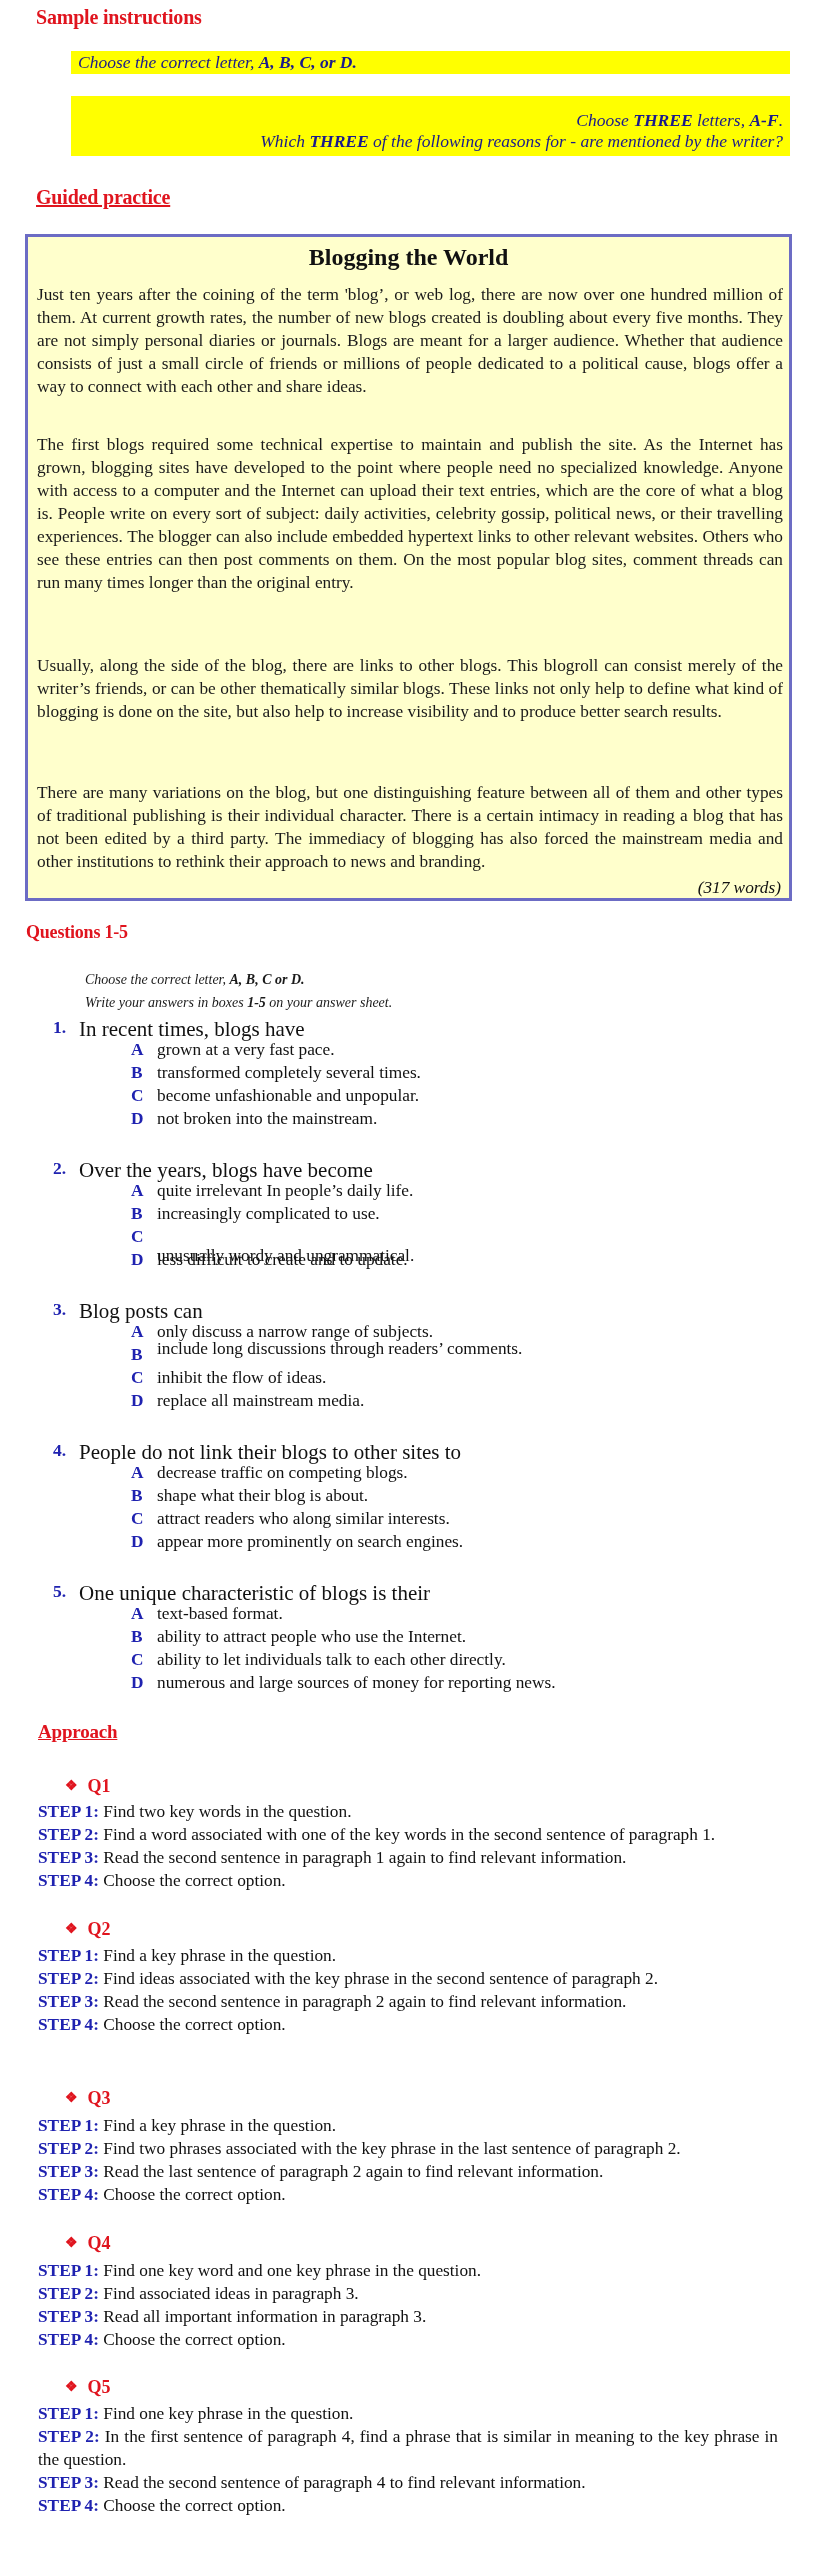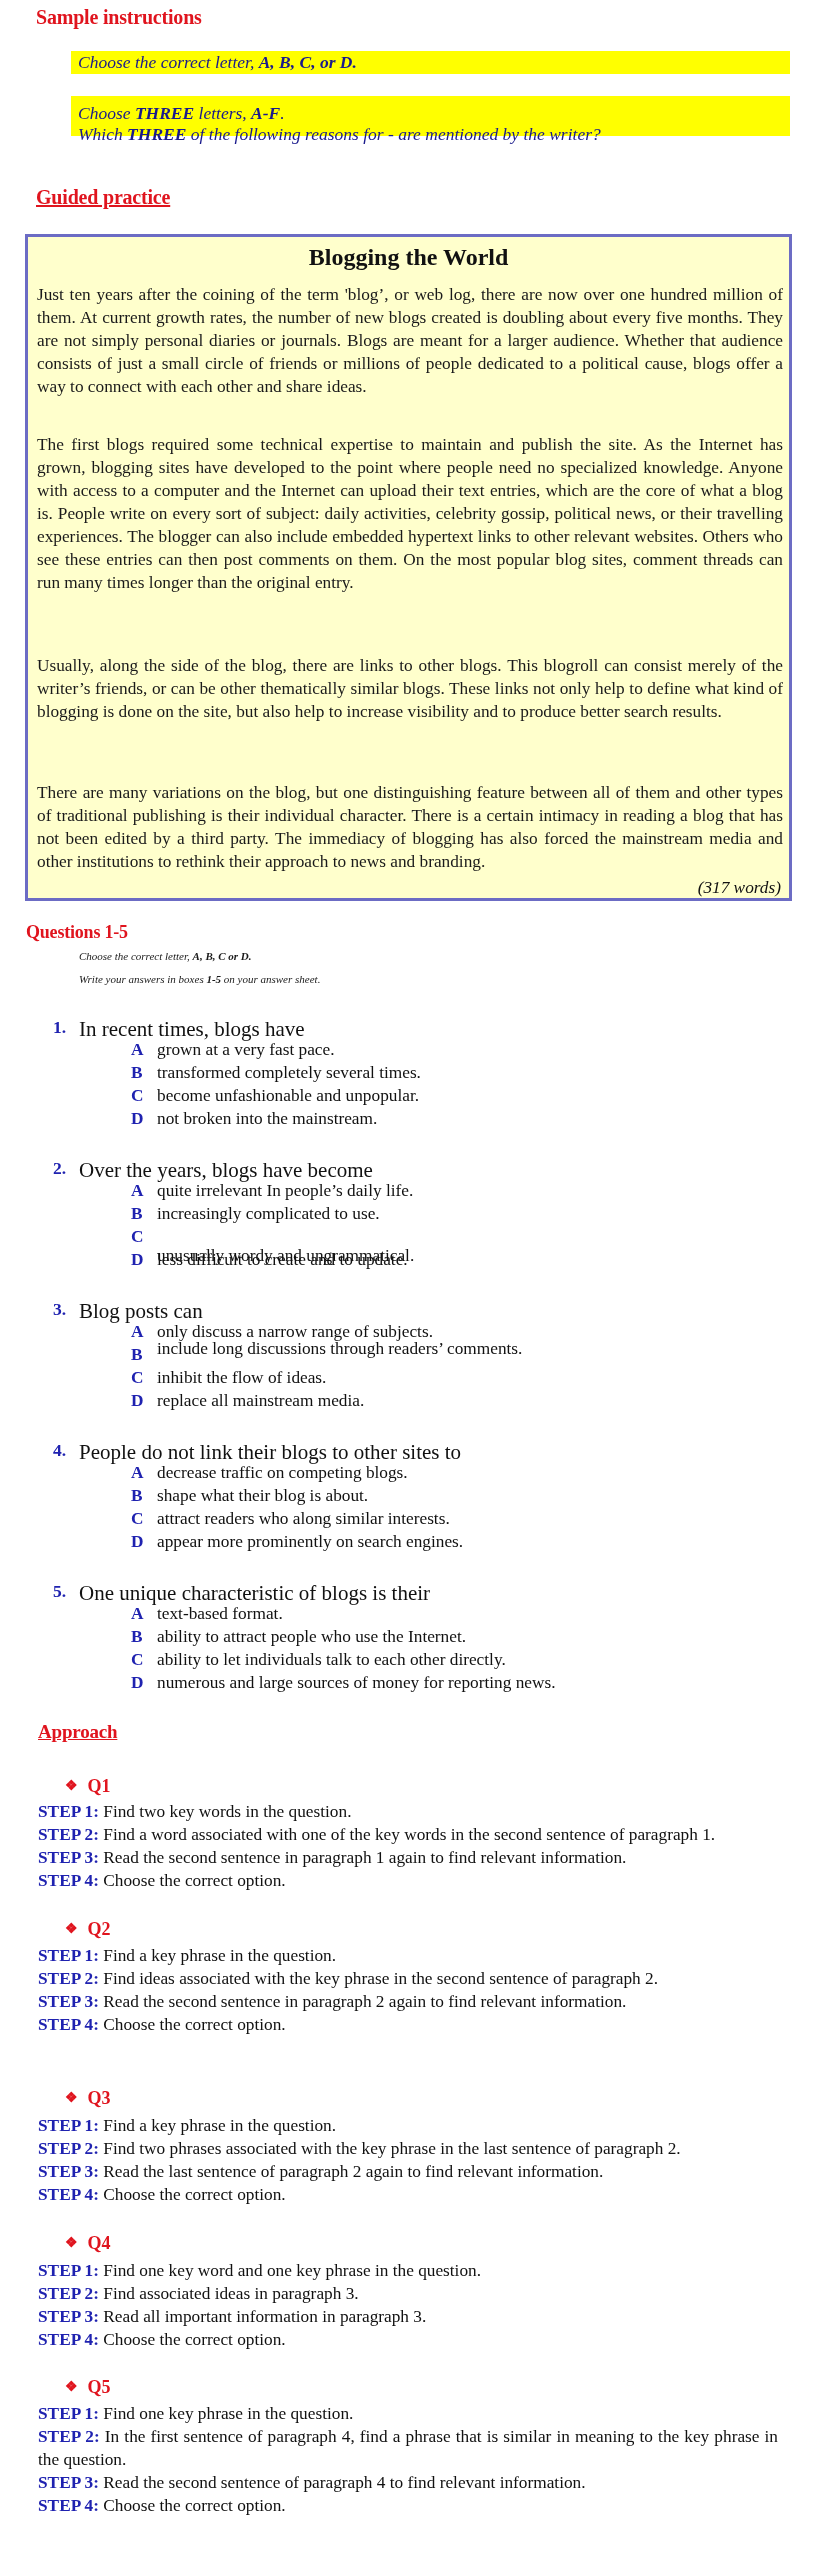--- a/index.html
+++ b/index.html
@@ -7,41 +7,41 @@
   body { position: relative; font-family: "Liberation Serif", "DejaVu Serif", serif; color: #111111; overflow: hidden; }
   .abs { position: absolute; }
   .red-head { color: #e0141e; font-weight: bold; font-size: 20px; letter-spacing: -0.2px; }
   .red-head.u { text-decoration: underline; }
   .yellow-box { background: #ffff00; color: #1a1a8c; font-style: italic; font-size: 17.5px; left: 71px; width: 719px; padding: 0 7px; line-height: 21px; }
   .yellow-box b { font-weight: bold; }
   .passage { left: 25px; top: 234px; width: 767px; height: 667px; background: #ffffcc; border: 3px solid #6c6cc4; }
   .passage-title { position: absolute; left: 0; right: 0; top: 7px; text-align: center; font-weight: bold; font-size: 24px; color: #111; }
   .para { position: absolute; left: 9px; width: 746px; font-size: 17.3px; line-height: 23px; text-align: justify; color: #1a1a1a; font-family: Liberation Serif, serif; }
   .words { position: absolute; right: 8px; top: 641px; font-style: italic; font-size: 17.3px; }
-  .instr { font-style: italic; font-size: 11px; color: #1a1a1a; left: 79px; line-height: 23px; }
+  .instr { font-style: italic; font-size: 14px; color: #1a1a1a; left: 85px; line-height: 23px; margin-top: 23px; }
   .instr b { font-weight: bold; }
   .qnum { color: #1f22b0; font-weight: bold; font-size: 17.5px; left: 53px; }
   .qtext { font-size: 21px; left: 79px; }
   .opt-letter { color: #1f22b0; font-weight: bold; font-size: 17.3px; left: 131px; }
   .opt-text { font-size: 17.3px; left: 157px; }
   .qhead { color: #e0141e; font-weight: bold; font-size: 18px; left: 65px; }
   .qhead .diamond { color: #e0141e; font-size: 14px; margin-right: 10px; position: relative; top: -2px; }
   .step { left: 38px; width: 740px; font-size: 17.3px; line-height: 23px; text-align: justify; }
   .step .lbl { color: #1f22b0; font-weight: bold; }
 </style>
 </head>
 <body>
 
 <div class="abs red-head" style="left:36px; top:6px;">Sample instructions</div>
 
 <div class="abs yellow-box" style="top:51px; height:23px; padding-top:1px;">
   <span>Choose the correct letter, </span><b>A, B, C, or D.</b>
 </div>
 
-<div class="abs yellow-box" style="top:96px; height:40px; padding-top:7px;">
+<div class="abs yellow-box" style="top:96px; height:60px; padding-top:14px;text-align:right;">
   <div>
     <span>Choose </span><b>THREE</b><span> letters, </span><b>A-F</b><span>.</span>
   </div>
   <div>
     <span>Which </span><b>THREE</b><span> of the following reasons for - are mentioned by the writer?</span>
   </div>
 </div>
 
 <div class="abs red-head u" style="left:36px; top:186px;">Guided practice</div>
 

